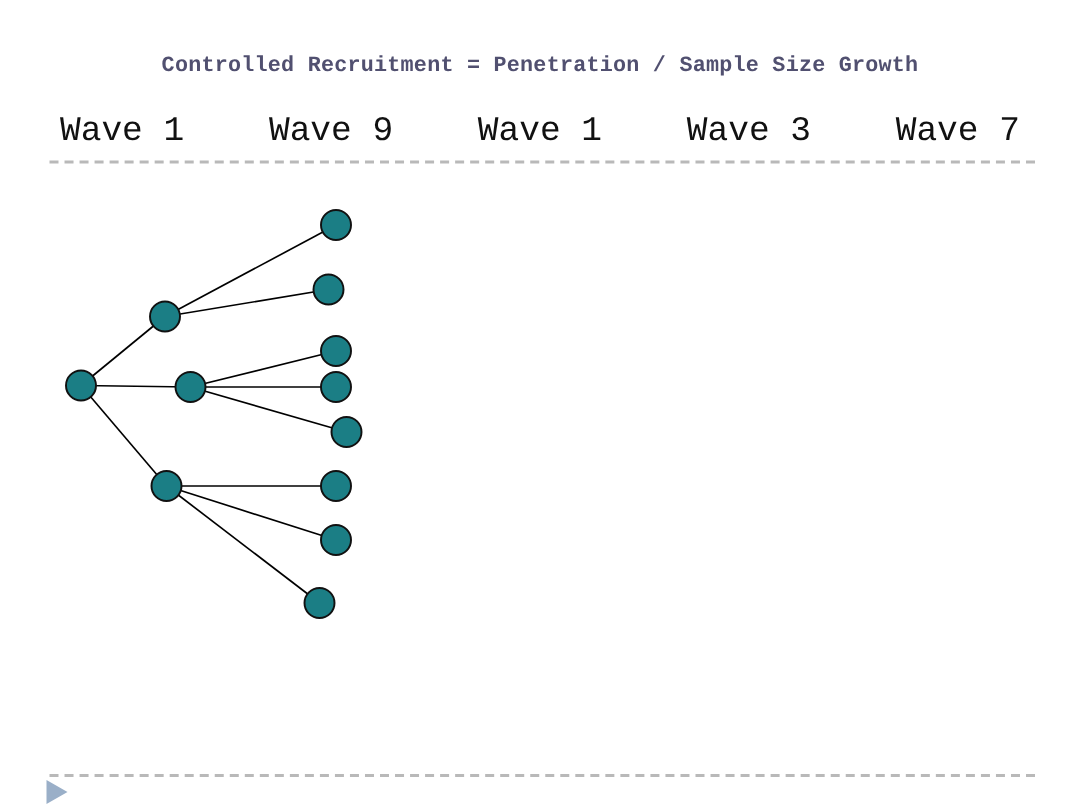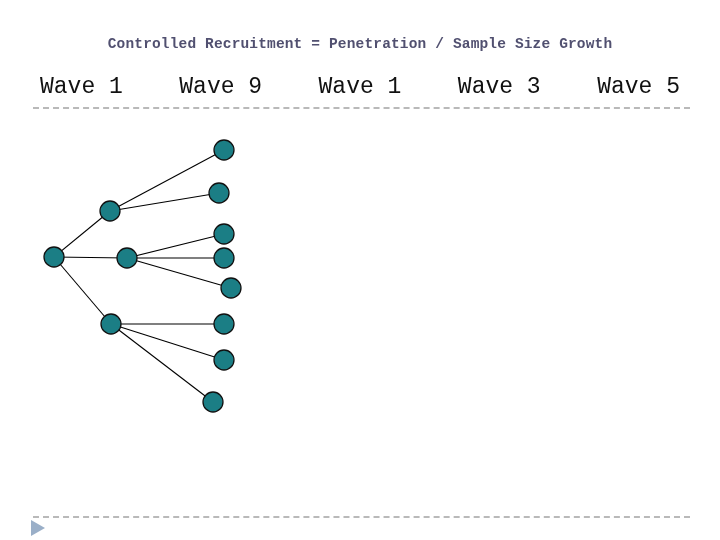--- a/index.html
+++ b/index.html
@@ -99,21 +99,21 @@
 
 <div id="slide">
 
   <div id="slide-title">Controlled Recruitment = Penetration / Sample Size Growth</div>
 
   <div id="wave-header">
     <span class="wave-label">Wave 1</span>
     <span class="wave-label">Wave 9</span>
     <span class="wave-label">Wave 1</span>
     <span class="wave-label">Wave 3</span>
-    <span class="wave-label">Wave 5</span>
+    <span class="wave-label">Wave 7</span>
   </div>
 
   <div class="dashed-rule" id="rule-top"></div>
 
   <svg id="tree-canvas" viewBox="0 0 720 540" xmlns="http://www.w3.org/2000/svg">
     <g id="edge-layer">
         <line x1="54" y1="241" x2="110" y2="195" class="edge"></line>
         <line x1="54" y1="241" x2="127" y2="242" class="edge"></line>
         <line x1="54" y1="241" x2="111" y2="308" class="edge"></line>
         <line x1="110" y1="195" x2="224" y2="134" class="edge"></line>

